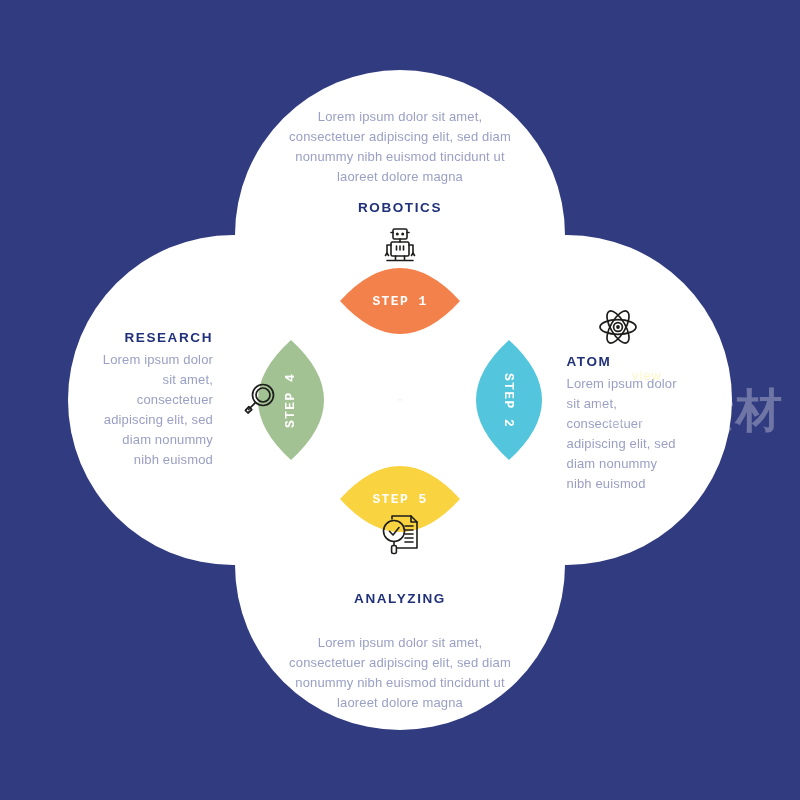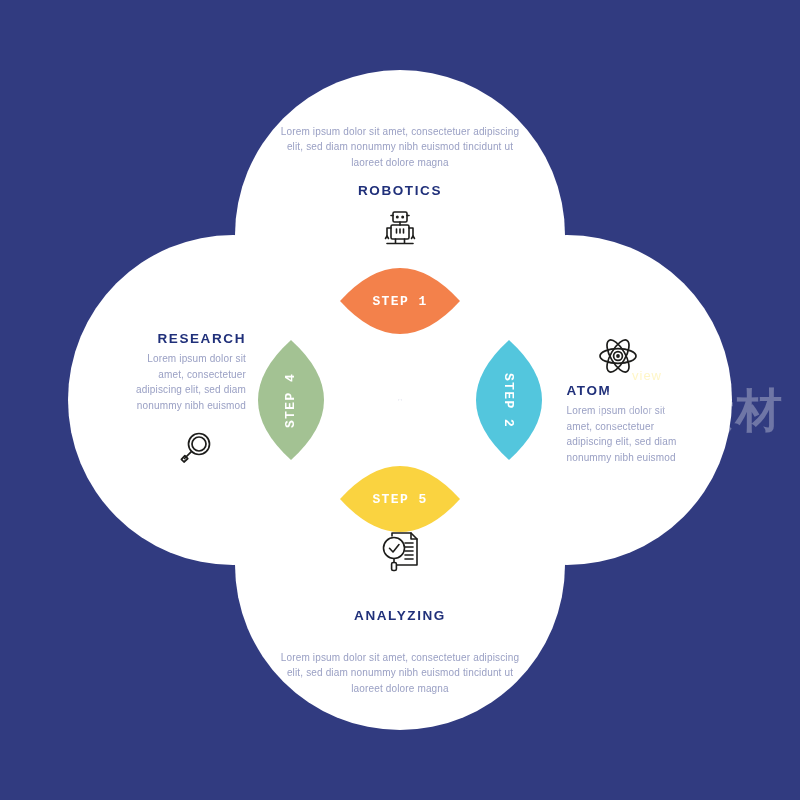--- a/index.html
+++ b/index.html
@@ -48,38 +48,38 @@
     left: 280px; top: 105px; width: 240px; height: 165px;
     flex-direction: column;
   }
   .c-bottom {
     left: 280px; top: 530px; width: 240px; height: 165px;
     flex-direction: column;
     gap: 20px;
   }
   .c-left {
     left: 90px; top: 345px; width: 200px; height: 110px;
-    flex-direction: column; gap: 16px;
+    flex-direction: row; gap: 16px;
   }
   .c-right {
     left: 520px; top: 345px; width: 205px; height: 110px;
     flex-direction: column; gap: 6px;
   }
 
   .title {
     color: #20307a;
     font-weight: bold;
     font-size: 13.5px;
     letter-spacing: 1.6px;
     font-family: "Liberation Sans", sans-serif;
   }
 
   .desc {
     color: #9aa0c4;
-    font-size: 10px;
+    font-size: 13px;
     line-height: 1.55;
     letter-spacing: 0.15px;
   }
 
   .txt-center { text-align: center; }
   .txt-right  { text-align: right; }
   .txt-left   { text-align: left; }
 
   .icon-wrap {
     display: flex;

